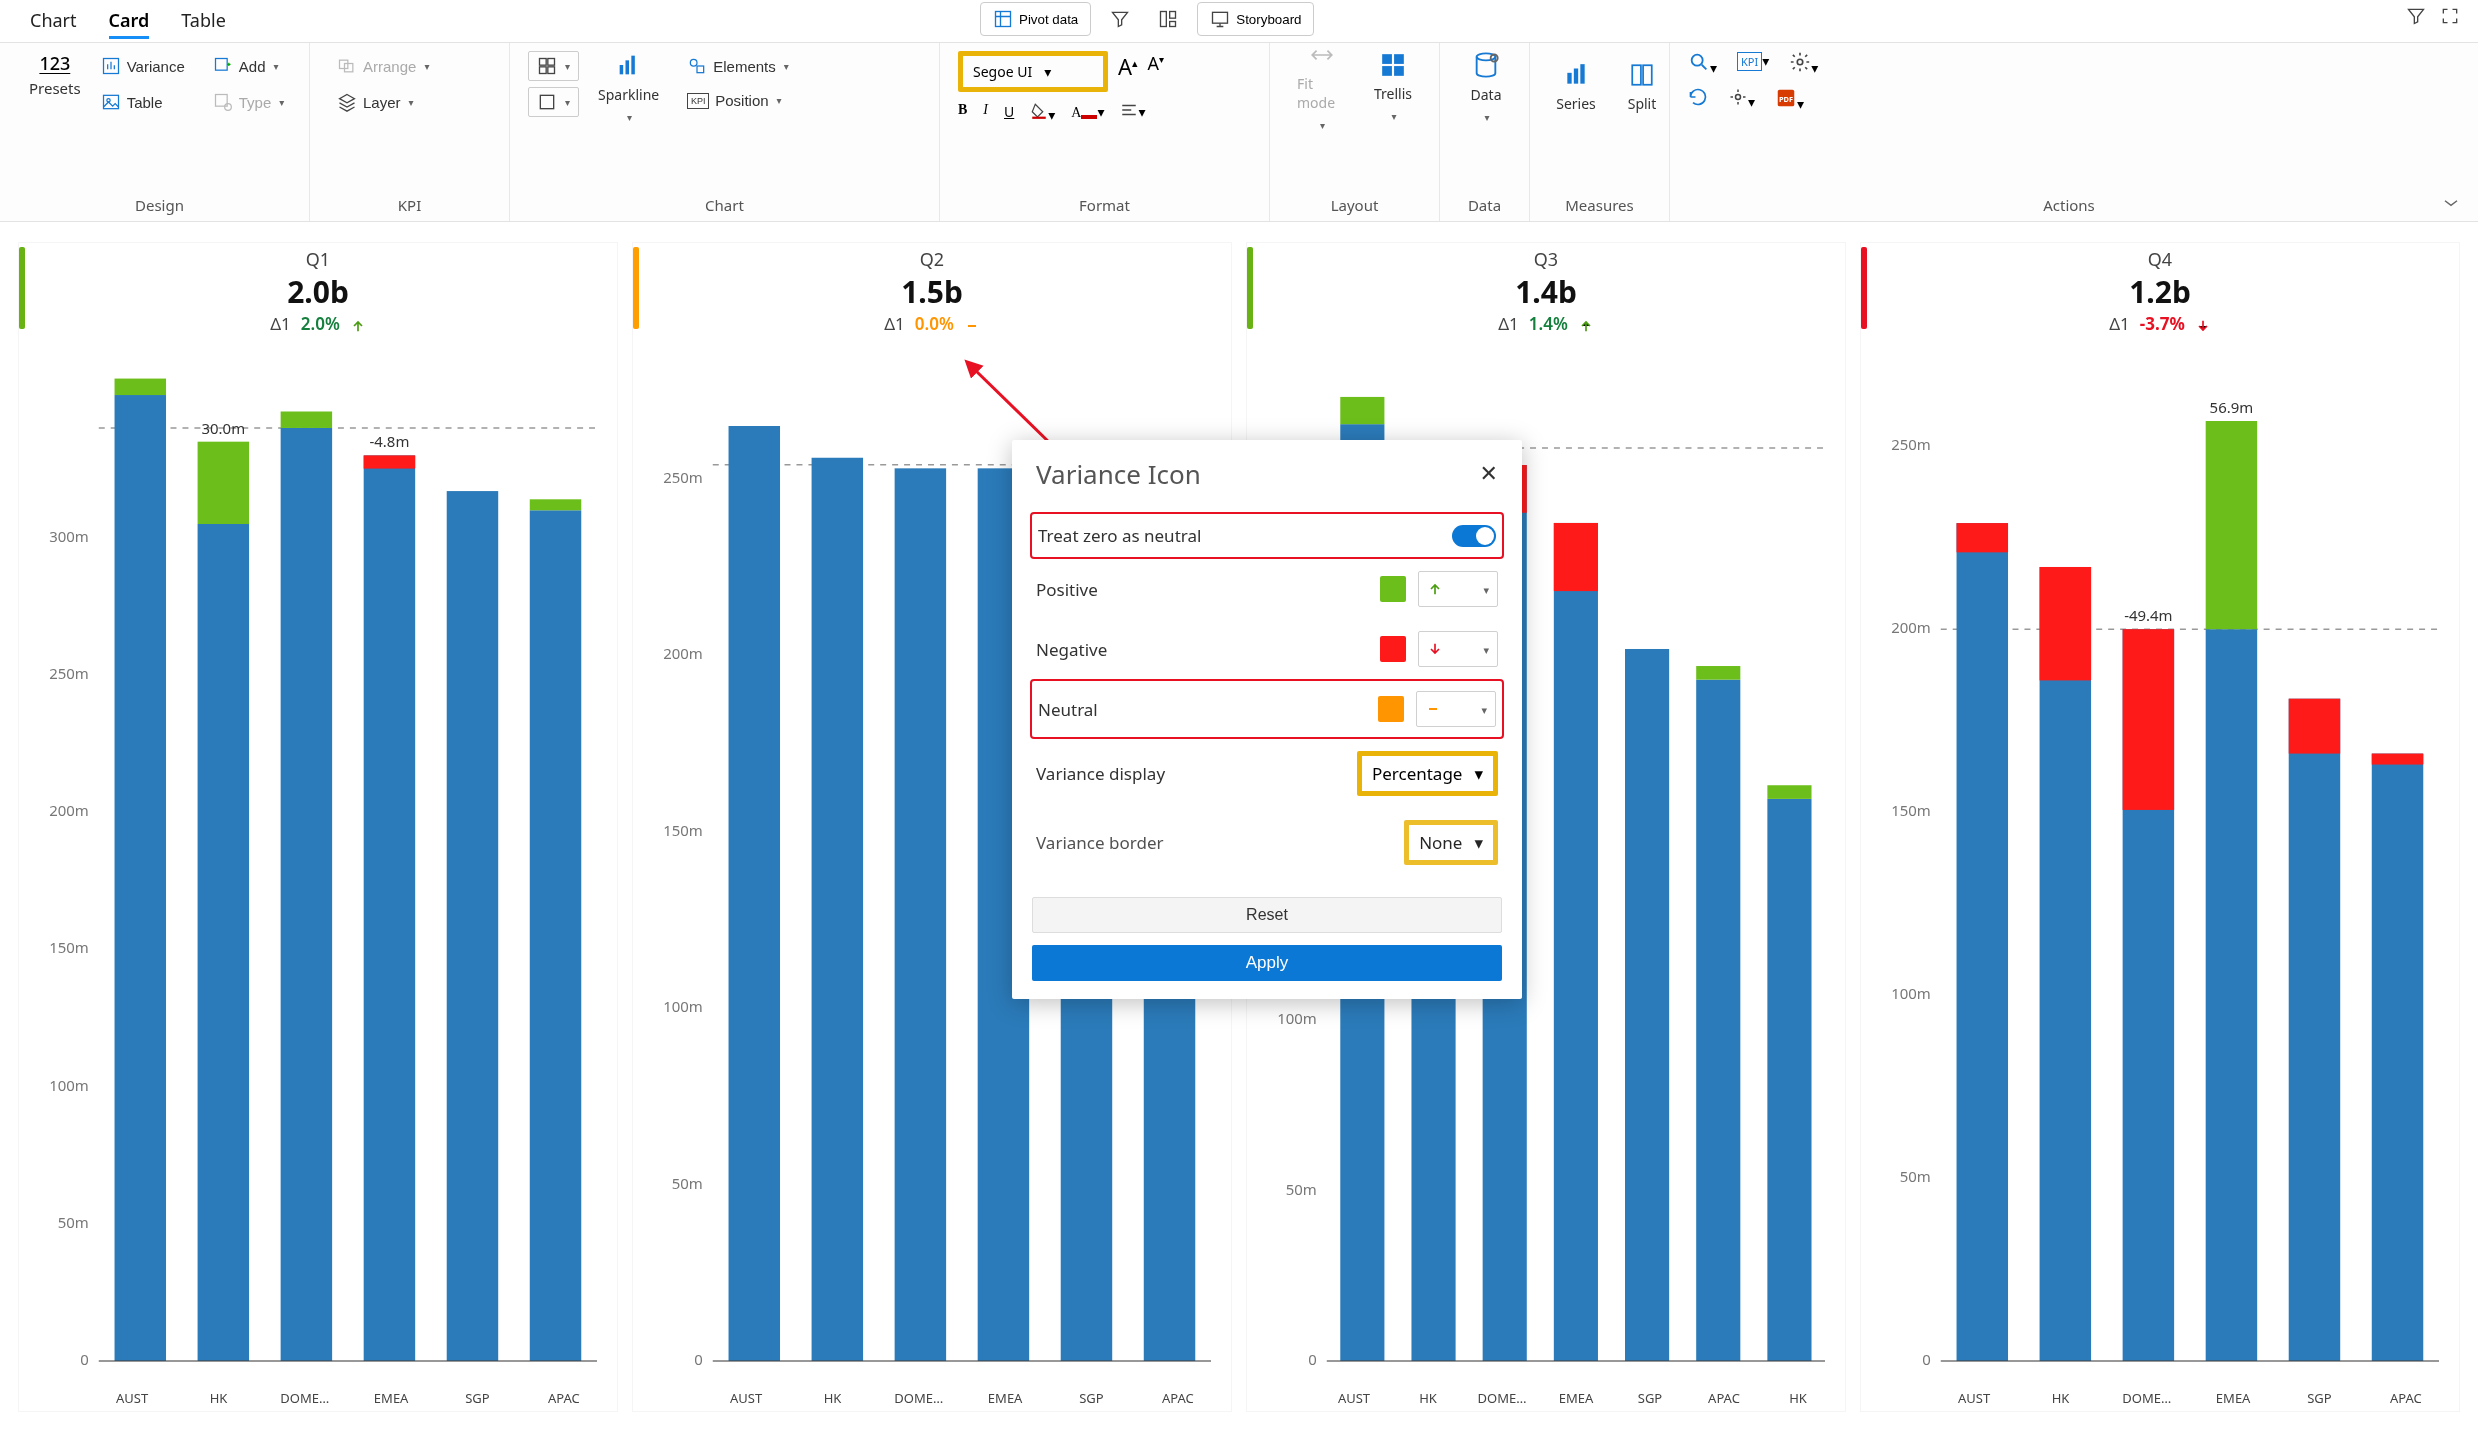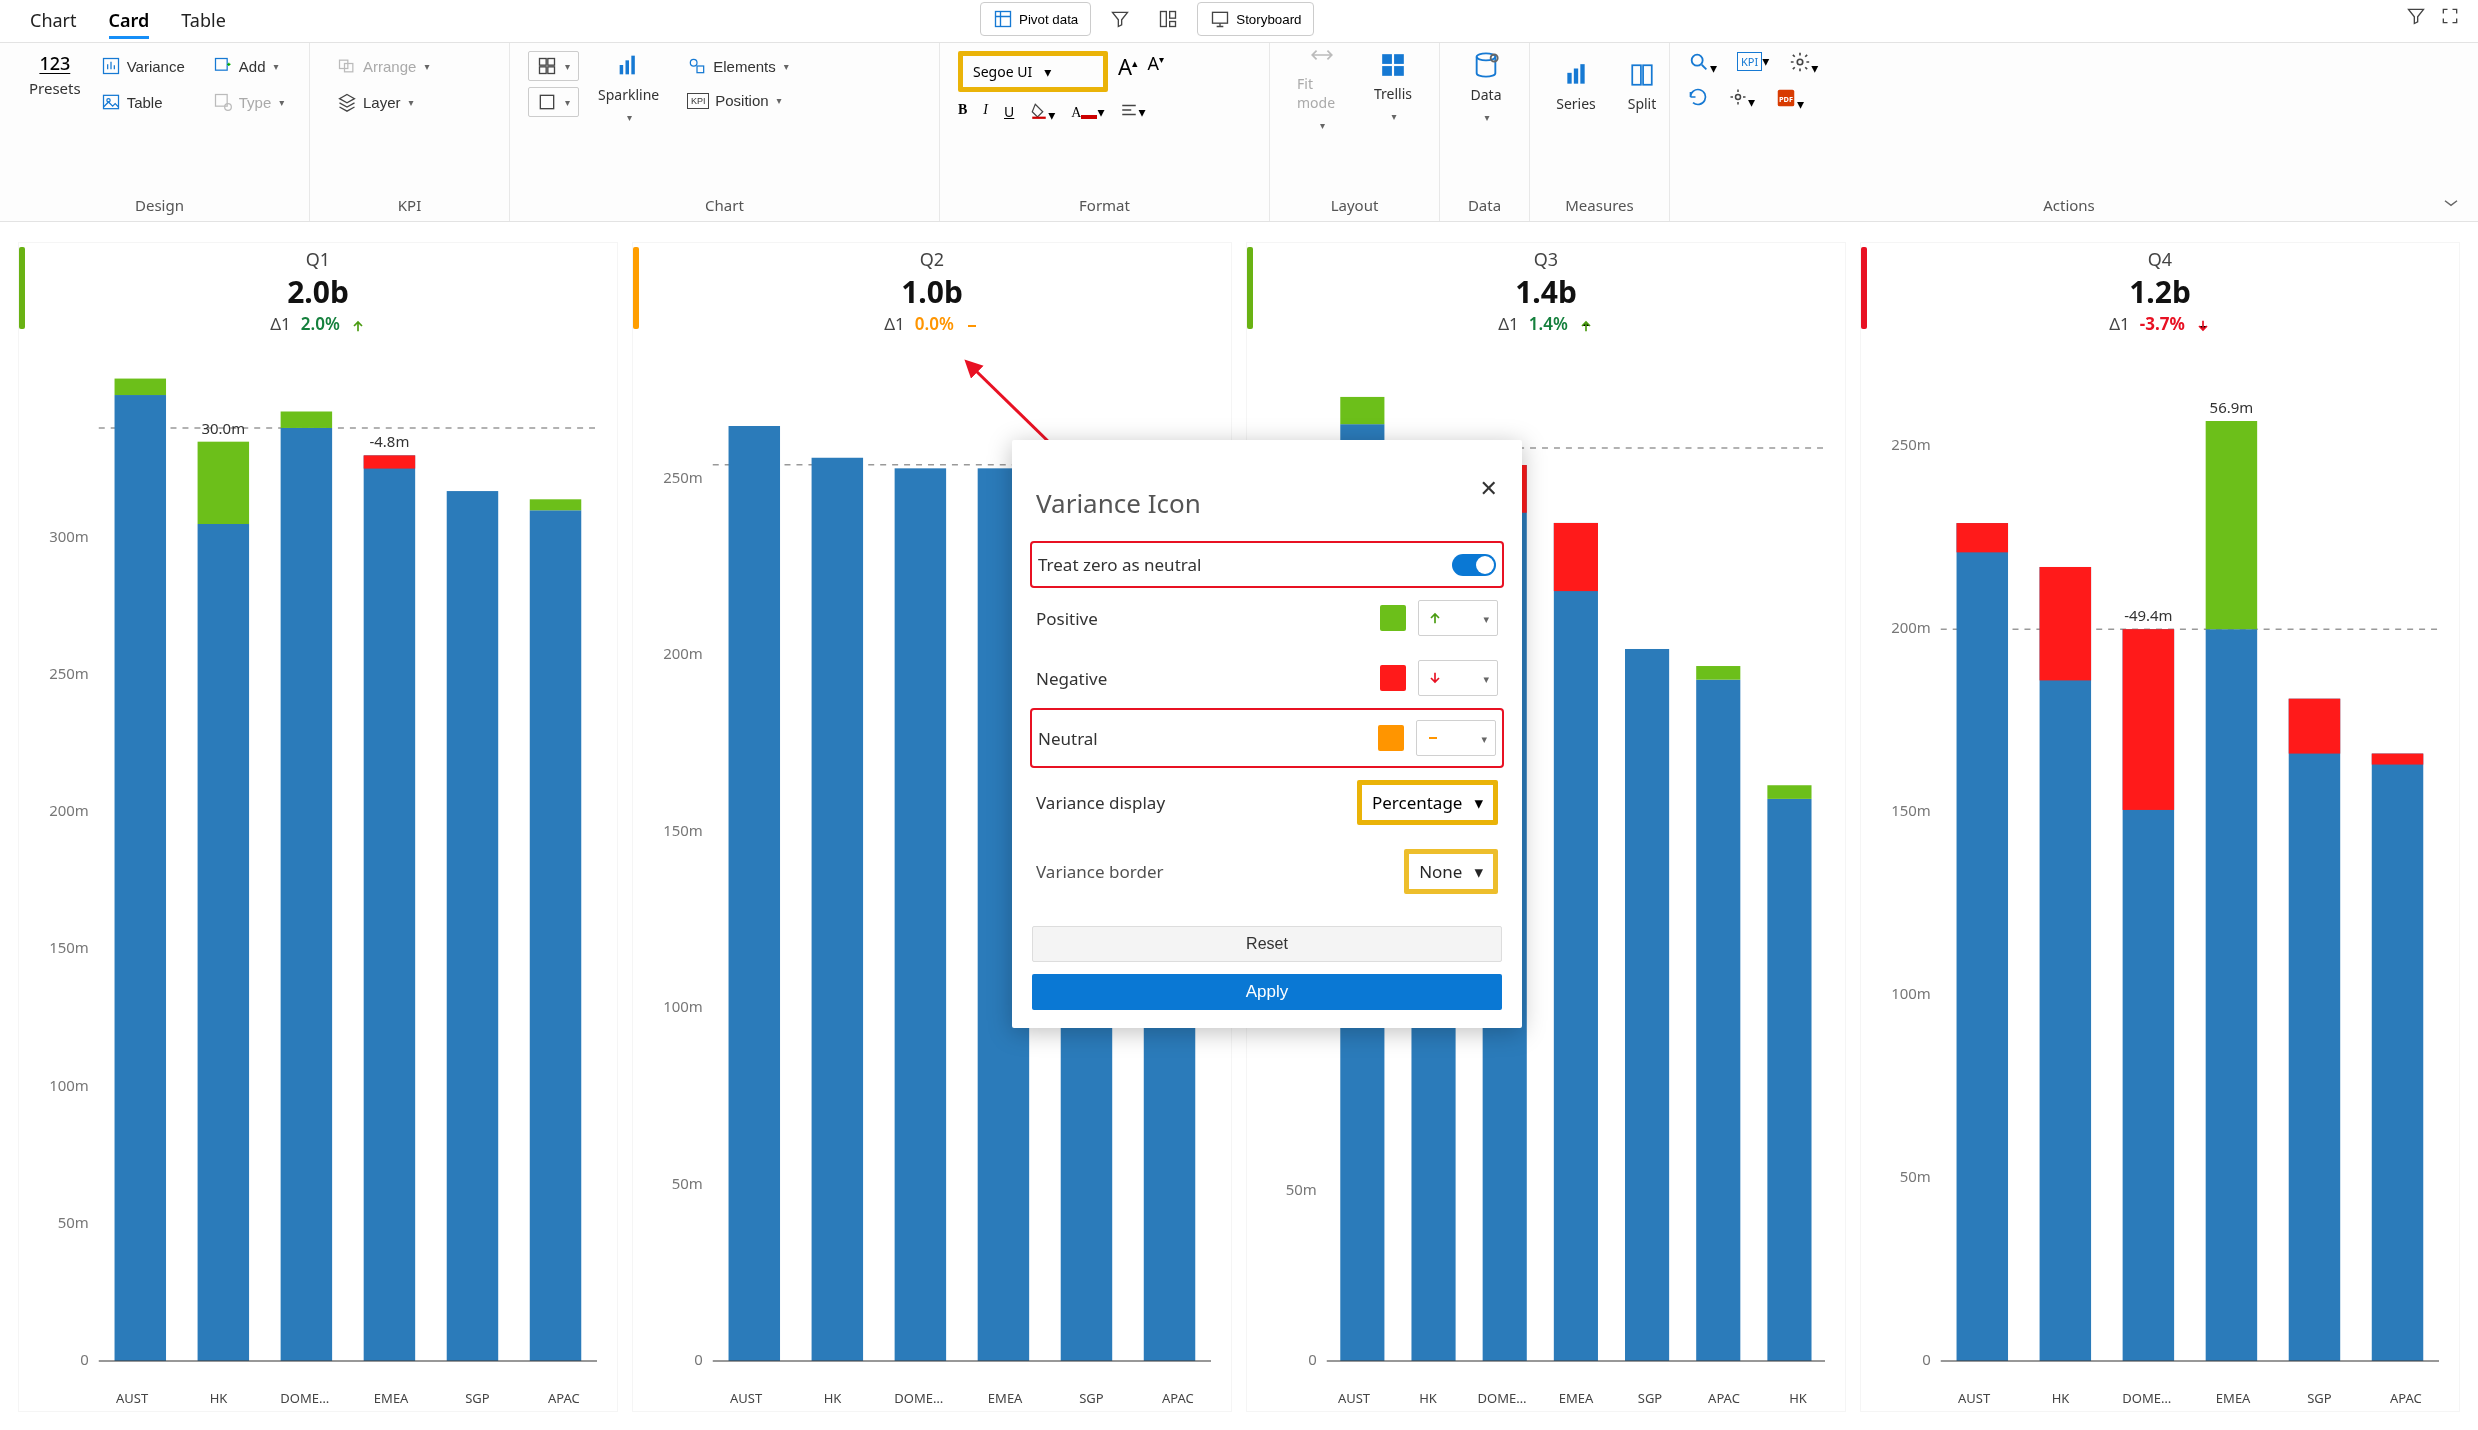--- a/index.html
+++ b/index.html
@@ -62,21 +62,21 @@
 .xaxis { position:absolute; left:10px; right:10px; bottom:4px; display:flex;}
 .xaxis .xl { flex:1; text-align:center; font-size:13px; color:#444; white-space:nowrap; overflow:hidden; text-overflow:ellipsis; padding:0 2px;}
 
 
 .popup {
   position:absolute; left:1012px; top:440px; width:510px; background:#fff;
   box-shadow: 0 4px 24px rgba(0,0,0,.25); border-radius:2px; z-index:50;
   font-size:17px;
 }
 .popup-header{ display:flex; justify-content:space-between; align-items:center; padding:16px 24px;}
-.popup-header h3{ font-size:26px; font-weight:400; color:#555;margin-top:29px;}
+.popup-header h3{ font-size:26px; font-weight:400; color:#555;}
 .popup-close{ font-size:22px; color:#333; background:none; border:none; cursor:pointer;}
 .popup-body{ padding:4px 18px 8px; max-height:420px; overflow-y:auto;}
 .popup-row{ display:flex; justify-content:space-between; align-items:center; padding:12px 6px;}
 .popup-row .lbl{ color:#333;}
 .popup-row.boxed{ border:2px solid #e81123; border-radius:4px; padding:10px 6px;}
 .color-sw{ width:26px; height:26px; border-radius:2px;}
 .sw-green{ background:#6cbf1a;}
 .sw-red{ background:#ff1a1a;}
 .sw-orange{ background:#ff9500;}
 .icon-dd{ border:1px solid #d0d0d0; width:80px; height:36px; display:flex; align-items:center; justify-content:space-between; padding:0 8px; border-radius:2px;}
@@ -458,21 +458,21 @@
           <span class="xl">EMEA</span>
           <span class="xl">SGP</span>
           <span class="xl">APAC</span>
         </div>
   </div>
 
   <div class="card">
     <div class="stripe orange"></div>
     <div class="card-header">
       <div class="card-title">Q2</div>
-      <div class="card-value">1.0b</div>
+      <div class="card-value">1.5b</div>
       <div class="card-delta orange">
         <span class="delta-label">Δ1</span>
         <span class="delta-val">0.0%</span>
         <span class="delta-icon"><svg viewBox="0 0 24 24" stroke="#ff9500" stroke-width="3">
                 <path d="M6 12h12"></path>
               </svg></span>
       </div>
     </div>
     <div class="chart-area"><svg viewBox="0 0 580 1000" preserveAspectRatio="none">
             <text x="60" y="994" text-anchor="end" font-size="15" fill="#777">0</text>

